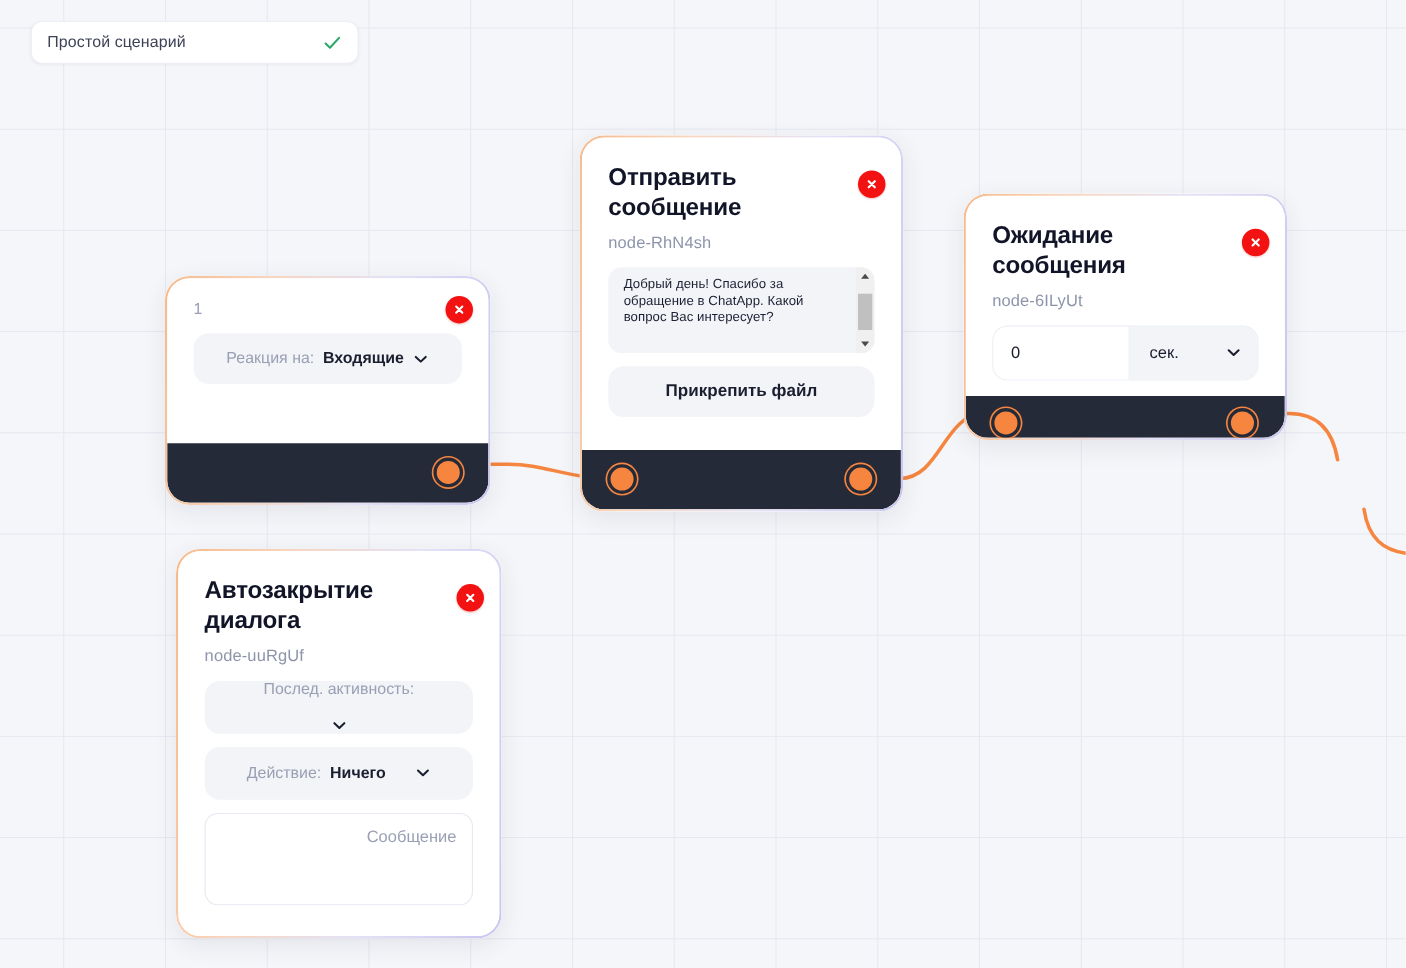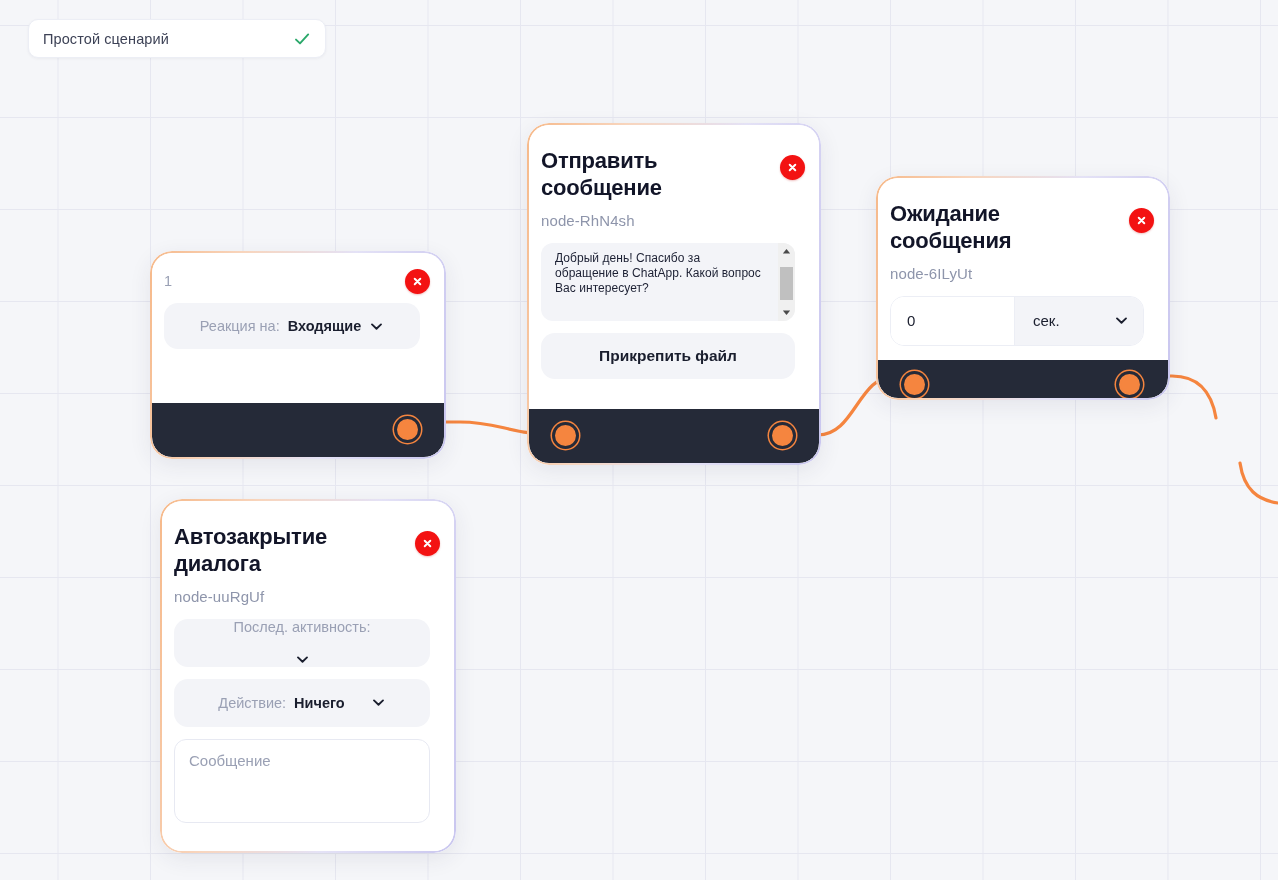--- a/index.html
+++ b/index.html
@@ -70,21 +70,21 @@
   }
   .node-inner {
     position: relative;
     width: 100%; height: 100%;
     border-radius: 20px;
     background: #ffffff;
     overflow: hidden;
     display: flex;
     flex-direction: column;
   }
-  .node-body { padding: 22px 24px 14px 12px; flex: 1; }
+  .node-body { padding: 22px 24px 14px 24px; flex: 1; }
 
   .node-title {
     font-size: 22px;
     font-weight: 700;
     color: #121528;
     line-height: 1.24;
     letter-spacing: -.2px;
     max-width: 190px;
     margin: 0 0 4px 0;
   }
@@ -215,20 +215,21 @@
   .msg-area {
     margin-top: 4px;
     height: 84px;
     border: 1px solid #e7e9f2;
     border-radius: 12px;
     padding: 12px 14px;
     font-size: 15px;
     color: #9aa0b4;
     background: #fff;
     cursor: text;
+    text-align: right;
   }
 
   
   .edge-label {
     position: absolute;
     height: 46px;
     border-radius: 23px;
     background: #ffffff;
     border: 1.4px solid #fbdcc4;
     display: flex;

